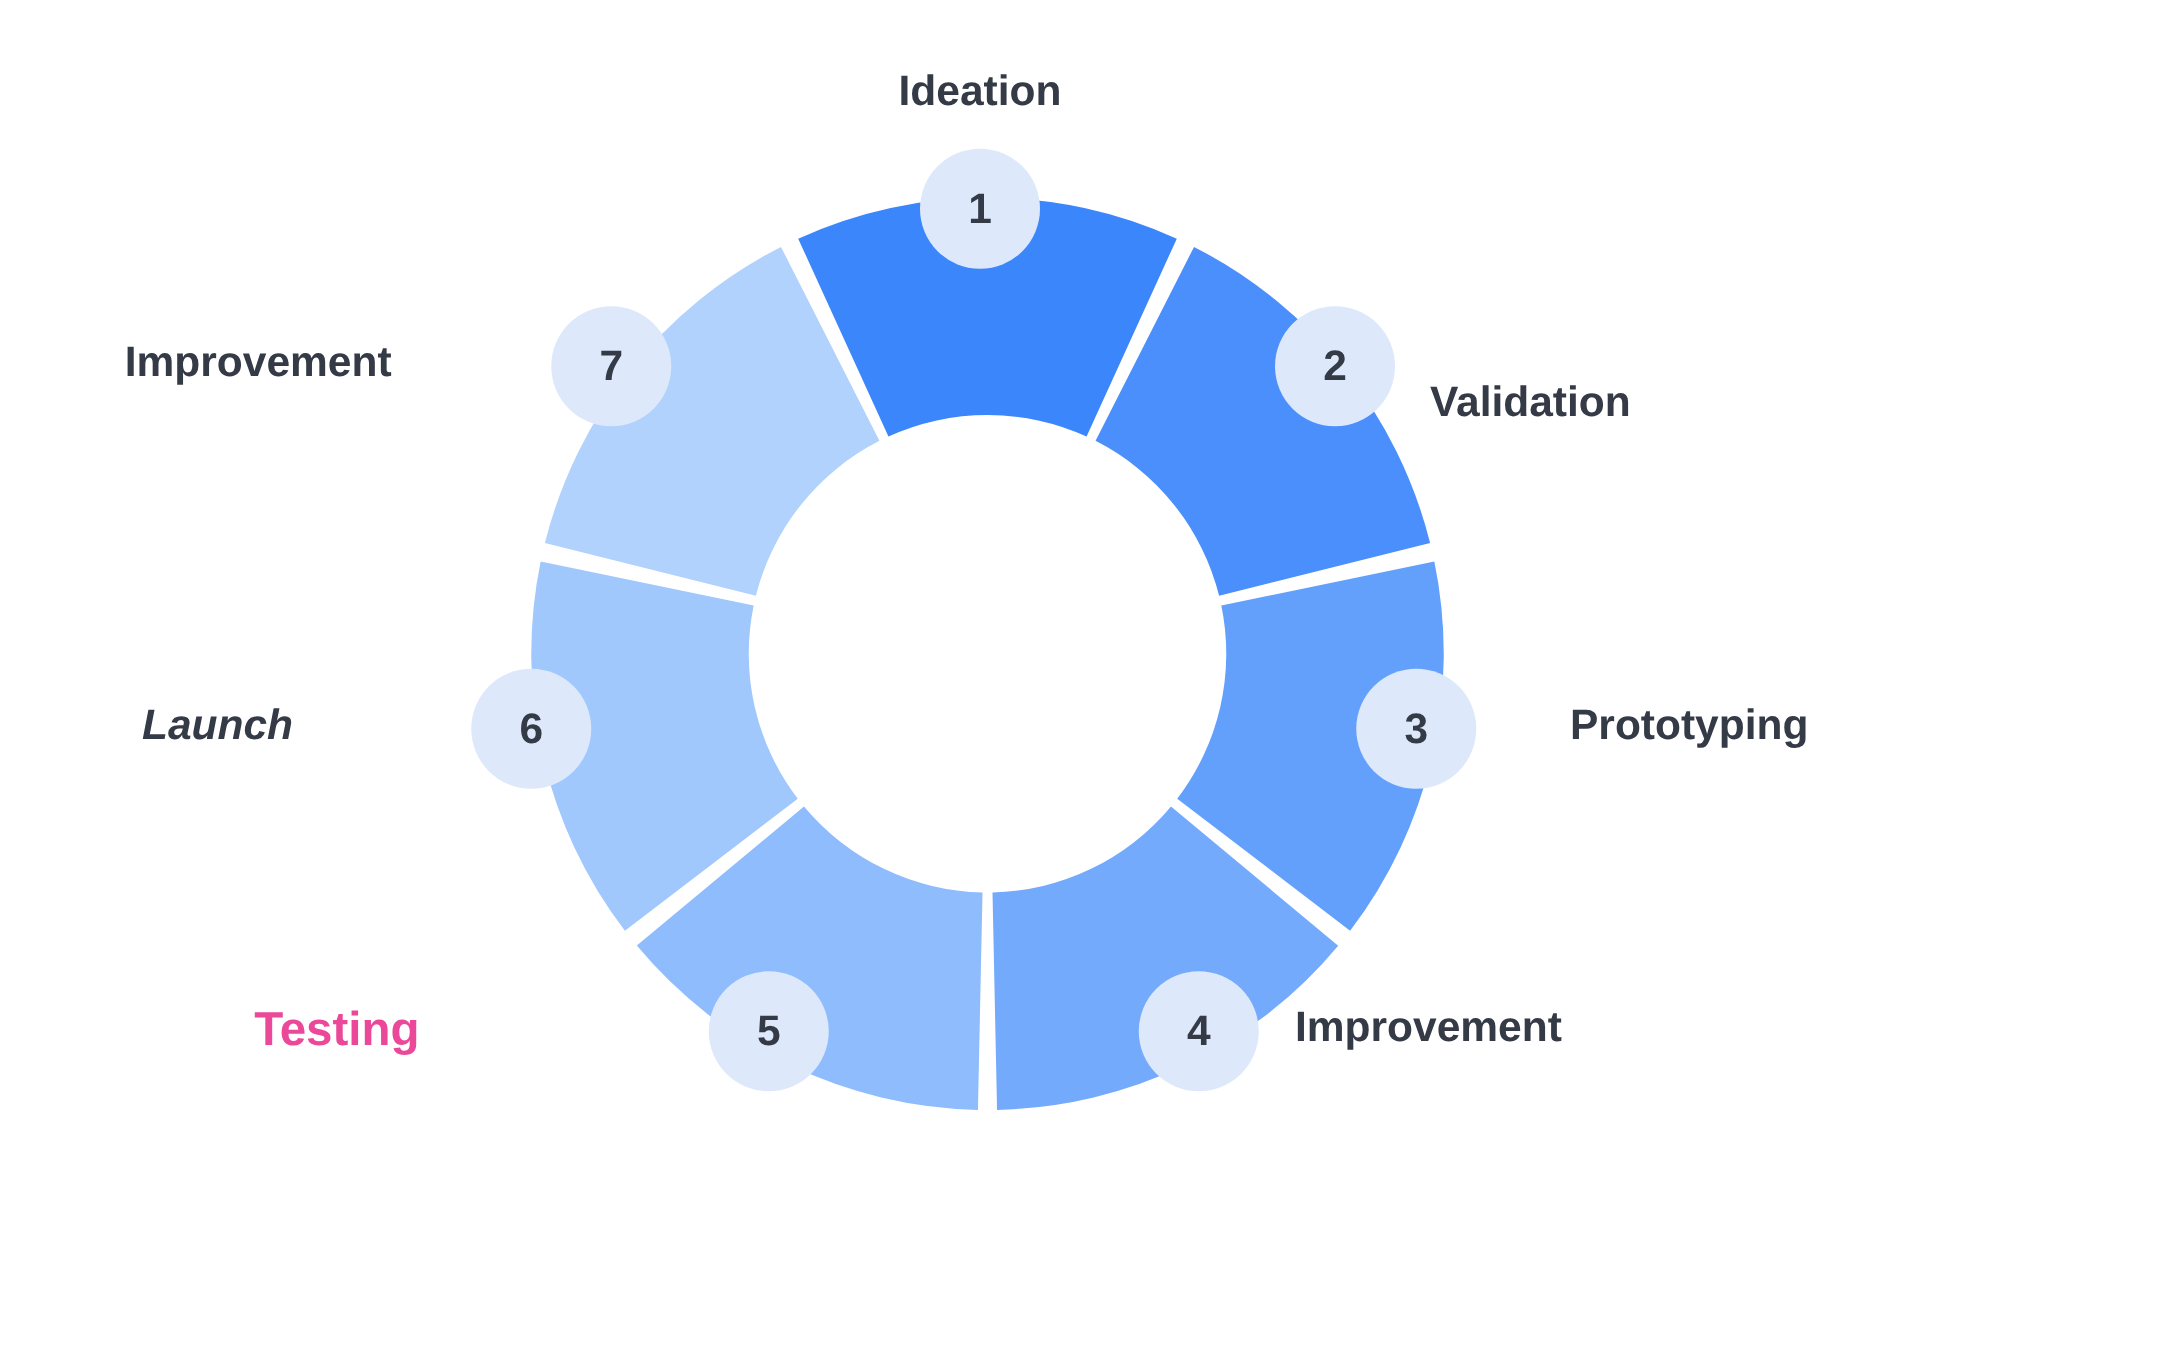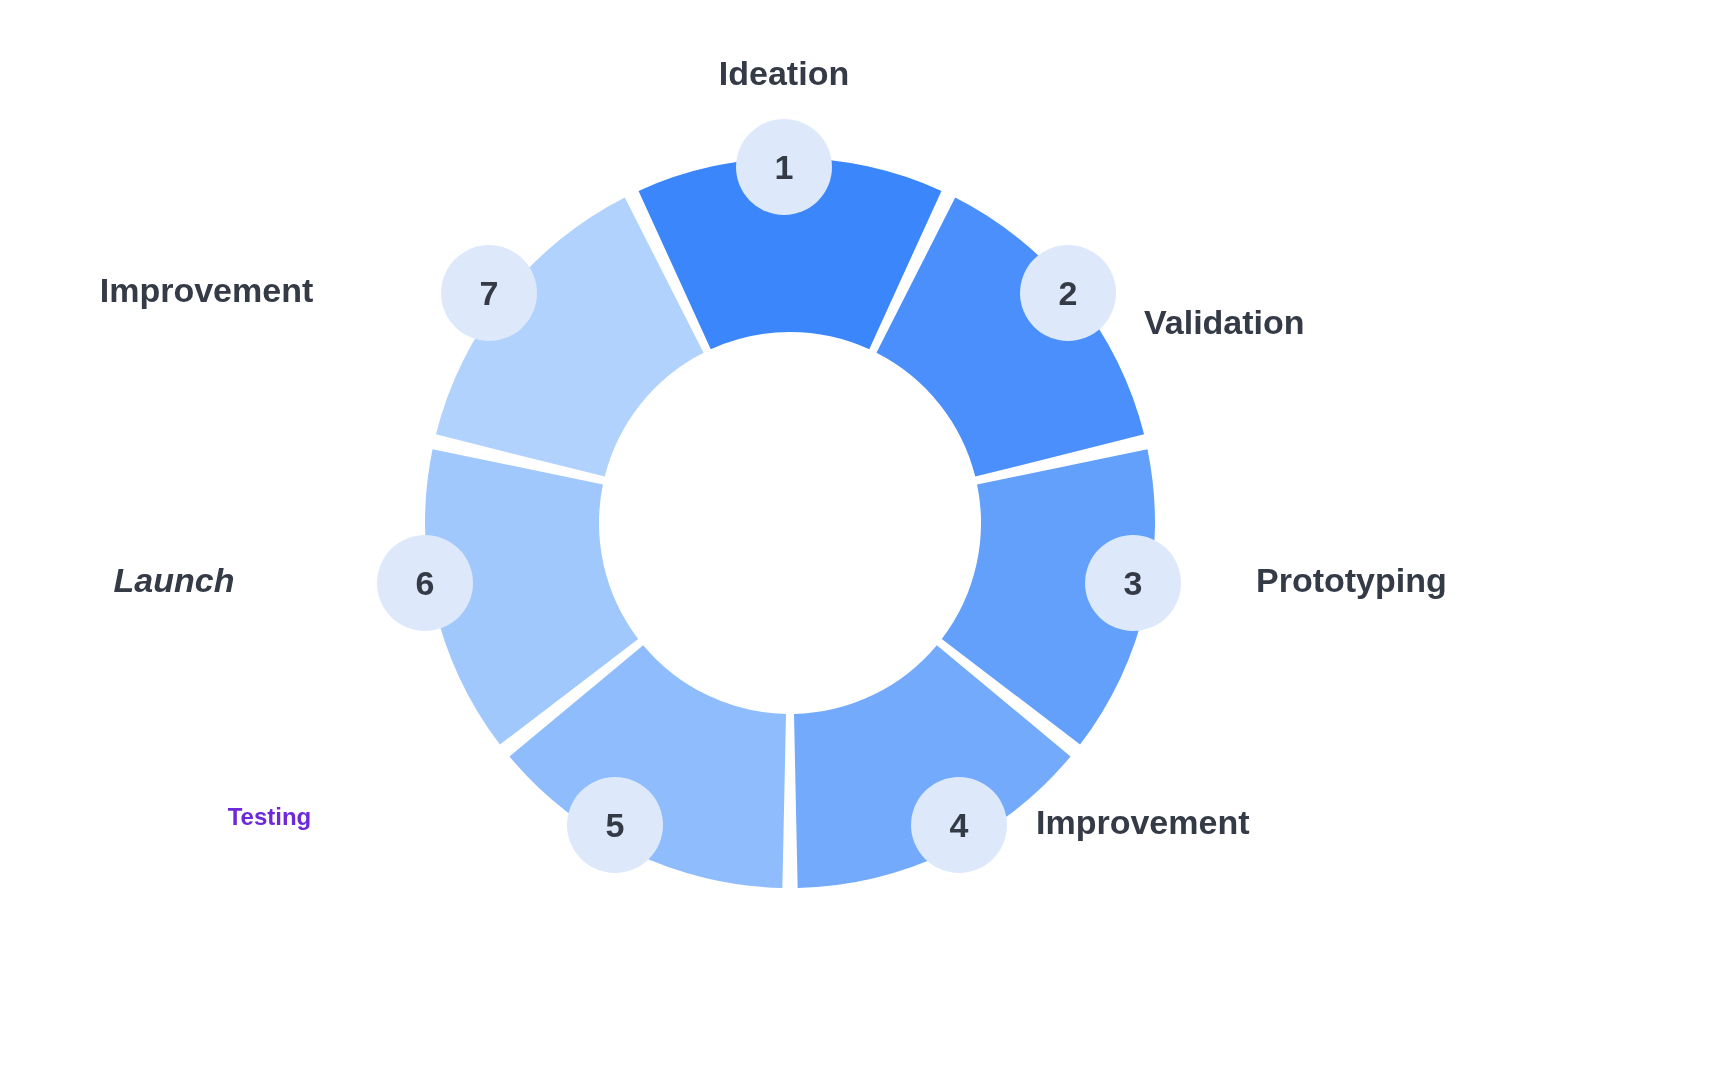--- a/index.html
+++ b/index.html
@@ -77,21 +77,21 @@
         <span class="badge-num">3</span>
       </div>
       <div class="seg-label lbl-right" style="font-size: 34px; color: rgb(52, 58, 70); top: 562.92px; left: 1209px; margin-left: 47px;">Prototyping</div>
       <div class="badge" style="left: 911px; top: 777px; width: 96px; height: 96px; background: rgb(221, 233, 251); color: rgb(52, 58, 70); font-size: 34px;">
         <span class="badge-num">4</span>
       </div>
       <div class="seg-label lbl-right" style="font-size: 34px; color: rgb(52, 58, 70); top: 804.92px; left: 1036px;">Improvement</div>
       <div class="badge" style="left: 567px; top: 777px; width: 96px; height: 96px; background: rgb(221, 233, 251); color: rgb(52, 58, 70); font-size: 34px;">
         <span class="badge-num">5</span>
       </div>
-      <div class="seg-label lbl-left" style="font-size: 24px; color: #6d28d9; top: 804.92px; left: 0px; width: 539px;">Testing</div>
+      <div class="seg-label lbl-left" style="font-size: 38px; color: #ec4899; top: 804.92px; left: 0px; width: 539px;">Testing</div>
       <div class="badge" style="left: 377px; top: 535px; width: 96px; height: 96px; background: rgb(221, 233, 251); color: rgb(52, 58, 70); font-size: 34px;">
         <span class="badge-num">6</span>
       </div>
       <div class="seg-label lbl-left" style="font-size: 34px; color: rgb(52, 58, 70); top: 562.92px; left: 0px; width: 348px; font-style: italic;">Launch</div>
       <div class="badge" style="left: 441px; top: 245px; width: 96px; height: 96px; background: rgb(221, 233, 251); color: rgb(52, 58, 70); font-size: 34px;">
         <span class="badge-num">7</span>
       </div>
       <div class="seg-label lbl-left" style="font-size: 34px; color: rgb(52, 58, 70); top: 272.92px; left: 0px; width: 413px;">Improvement</div>
     </div>
 </div>

